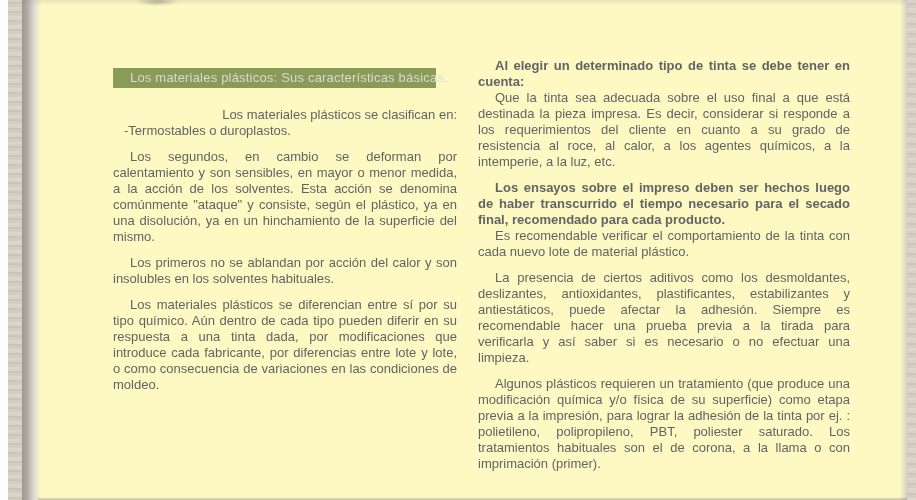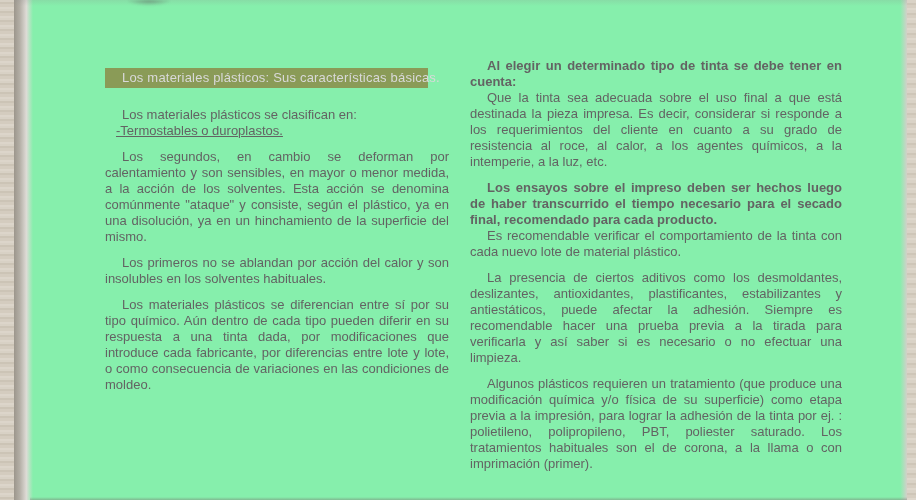--- a/index.html
+++ b/index.html
@@ -5,21 +5,22 @@
   html, body { margin: 0; padding: 0; }
   body {
     width: 916px; height: 500px;
     background: #fdfdfd;
     font-family: "Liberation Sans", sans-serif;
     overflow: hidden;
     position: relative;
   }
   .scan-page {
     position: absolute; inset: 0;
-    background: #86efac;
+    background: #fef9c3;
+    margin-left: 8px;
   }
   
   .border-left {
     position: absolute; left: 0; top: 0; bottom: 0; width: 14px;
     background: repeating-linear-gradient(to bottom,
       #d8d1c5 0 2px, #ccc4b6 2px 4px, #d4ccbf 4px 7px, #dcd5ca 7px 9px);
   }
   .shadow-left {
     position: absolute; left: 14px; top: 0; bottom: 0; width: 19px;
     background: linear-gradient(to right, #9c968c 0%, #b3aea5 30%, #dedbd6 65%, rgba(253,253,253,0) 100%);
@@ -67,22 +68,22 @@
     font-size: 13px;
     letter-spacing: 0.2px;
     white-space: nowrap;
     margin-bottom: 19px;
     text-align: left;
   }
   .para { margin: 0 0 10px 0; text-indent: 17px; }
   .para.joined { margin-bottom: 0; font-weight: bold; }
   .line-block { margin: 0 0 10px 0; }
   .line { text-align: left; }
-  .line.intro { padding-left: 17px; }
-  .line.item  { padding-left: 11px; text-decoration: underline; }
+  .line.intro { padding-left: 17px; text-align: right; }
+  .line.item  { padding-left: 11px; }
 </style>
 </head>
 <body>
 
 <div class="scan-page">
 
   <div class="border-left"></div>
   <div class="shadow-left"></div>
   <div class="border-right"></div>
   <div class="shadow-right"></div>

